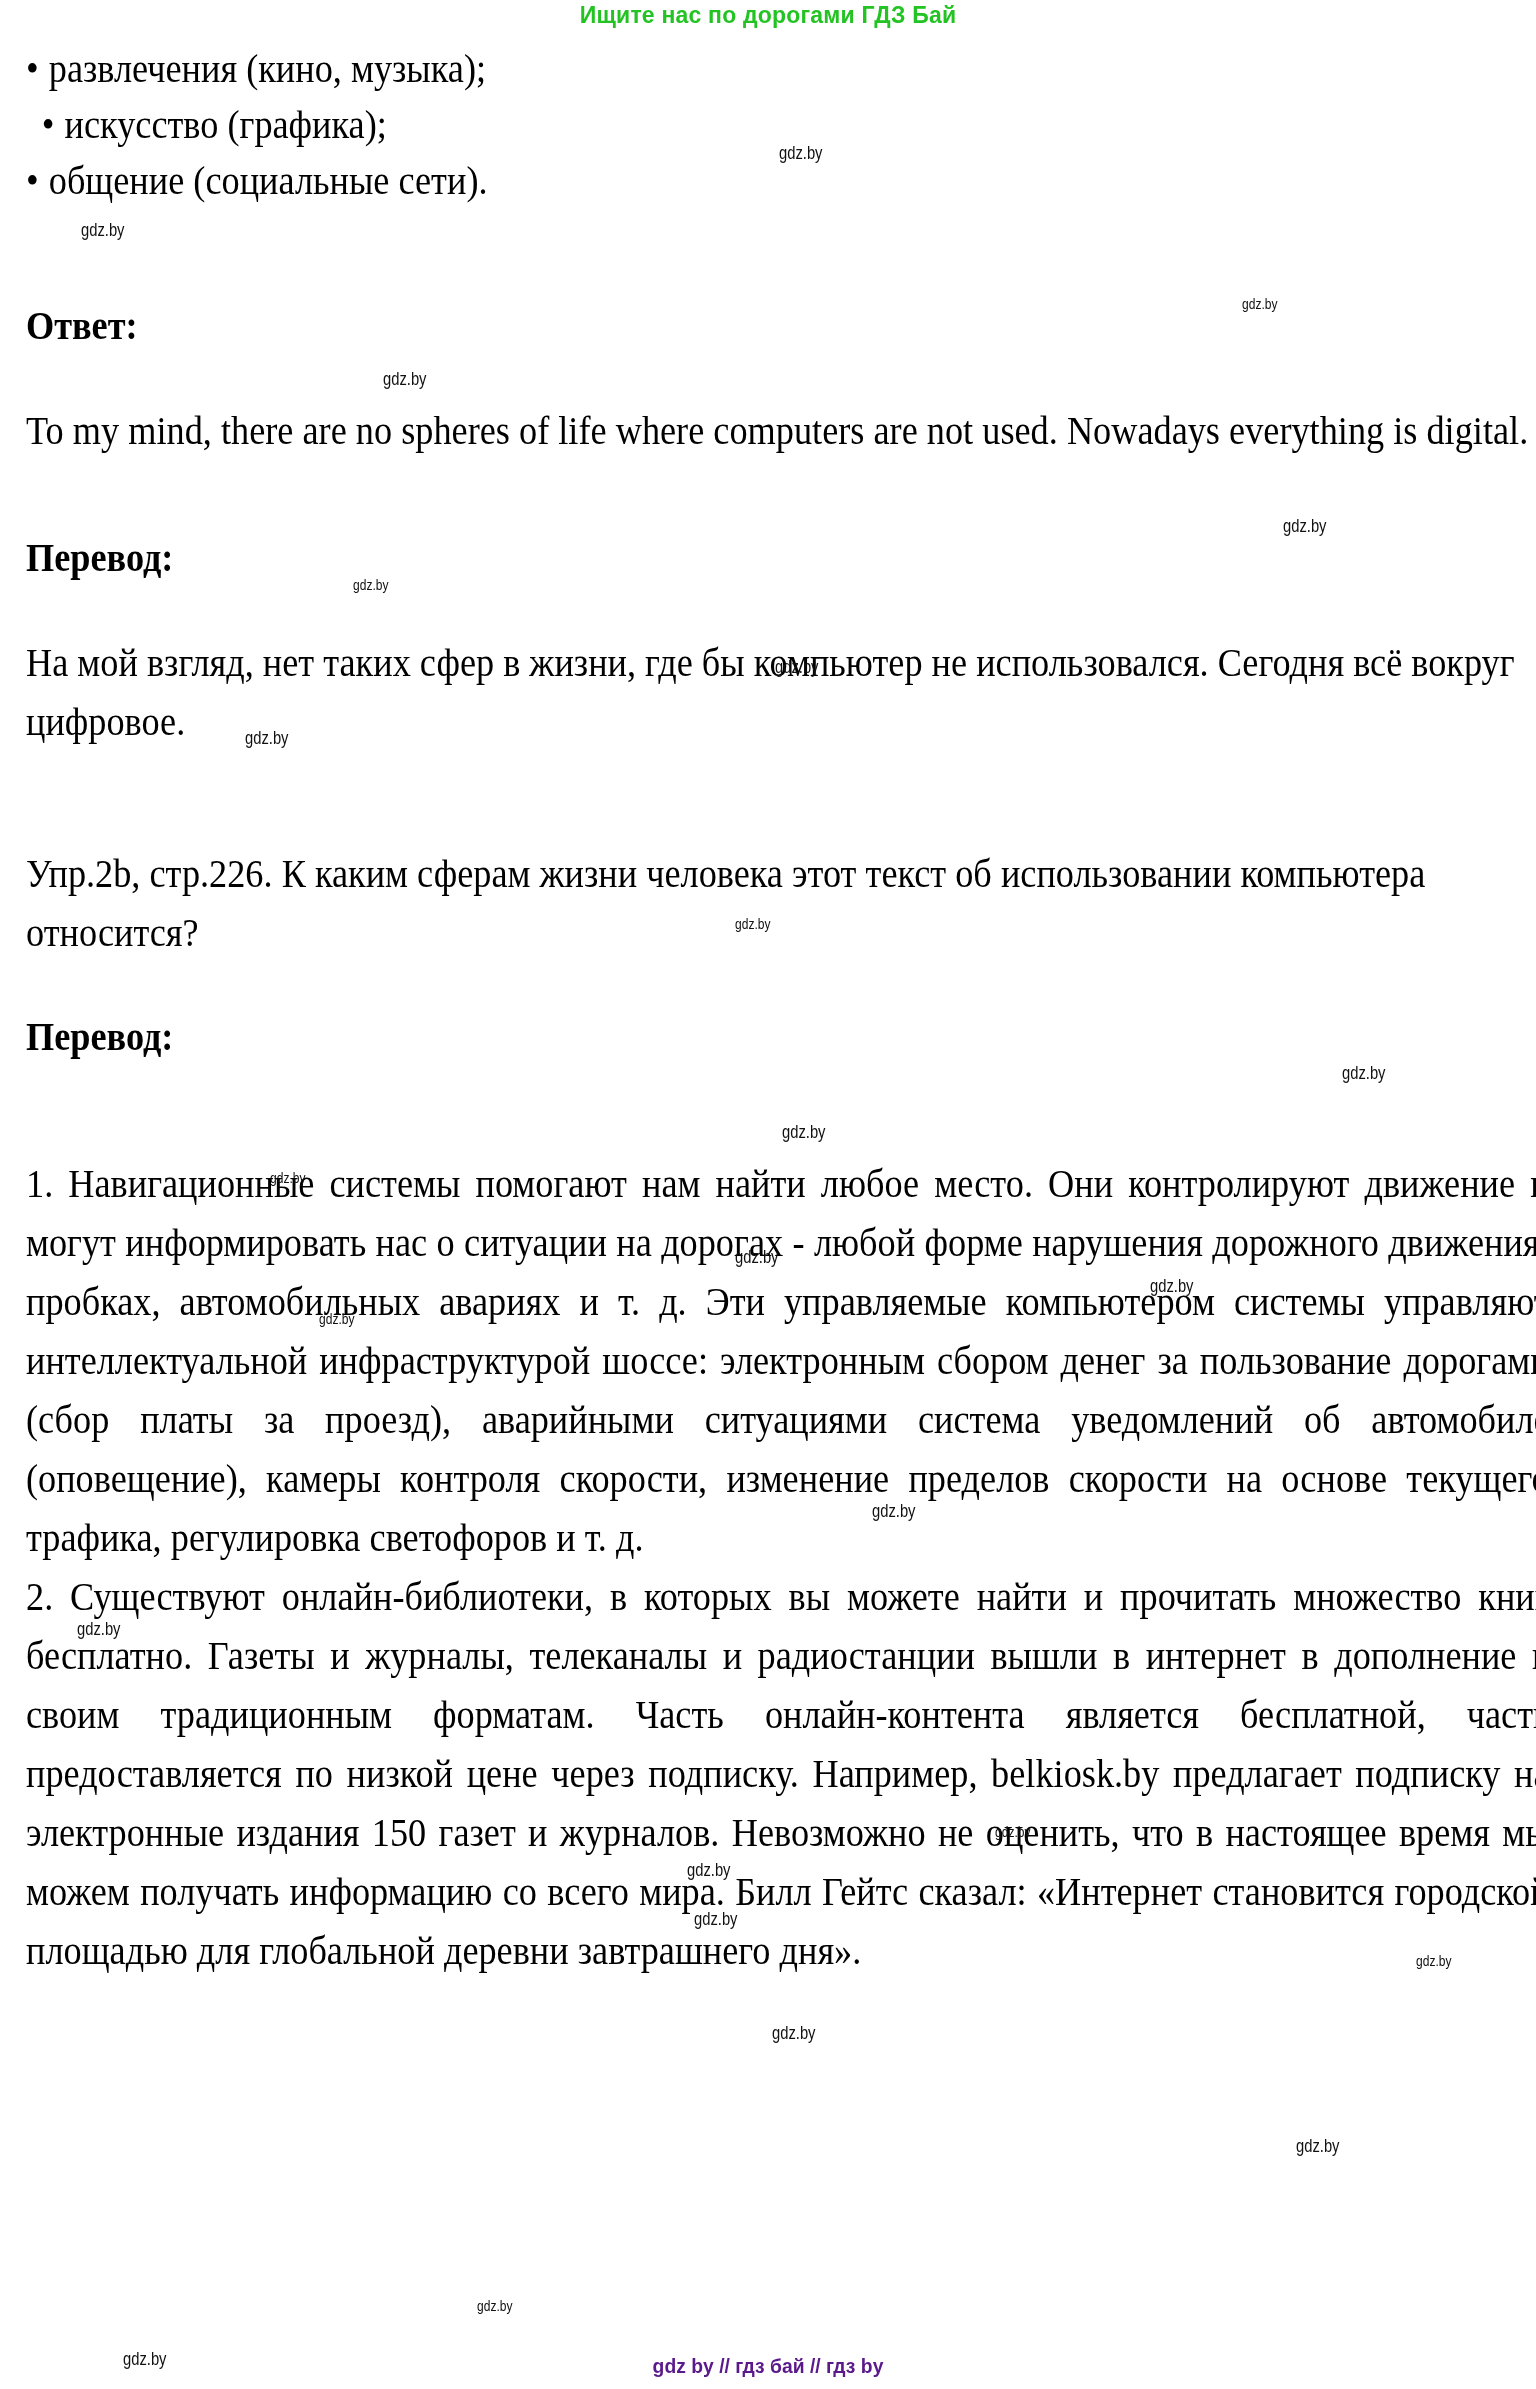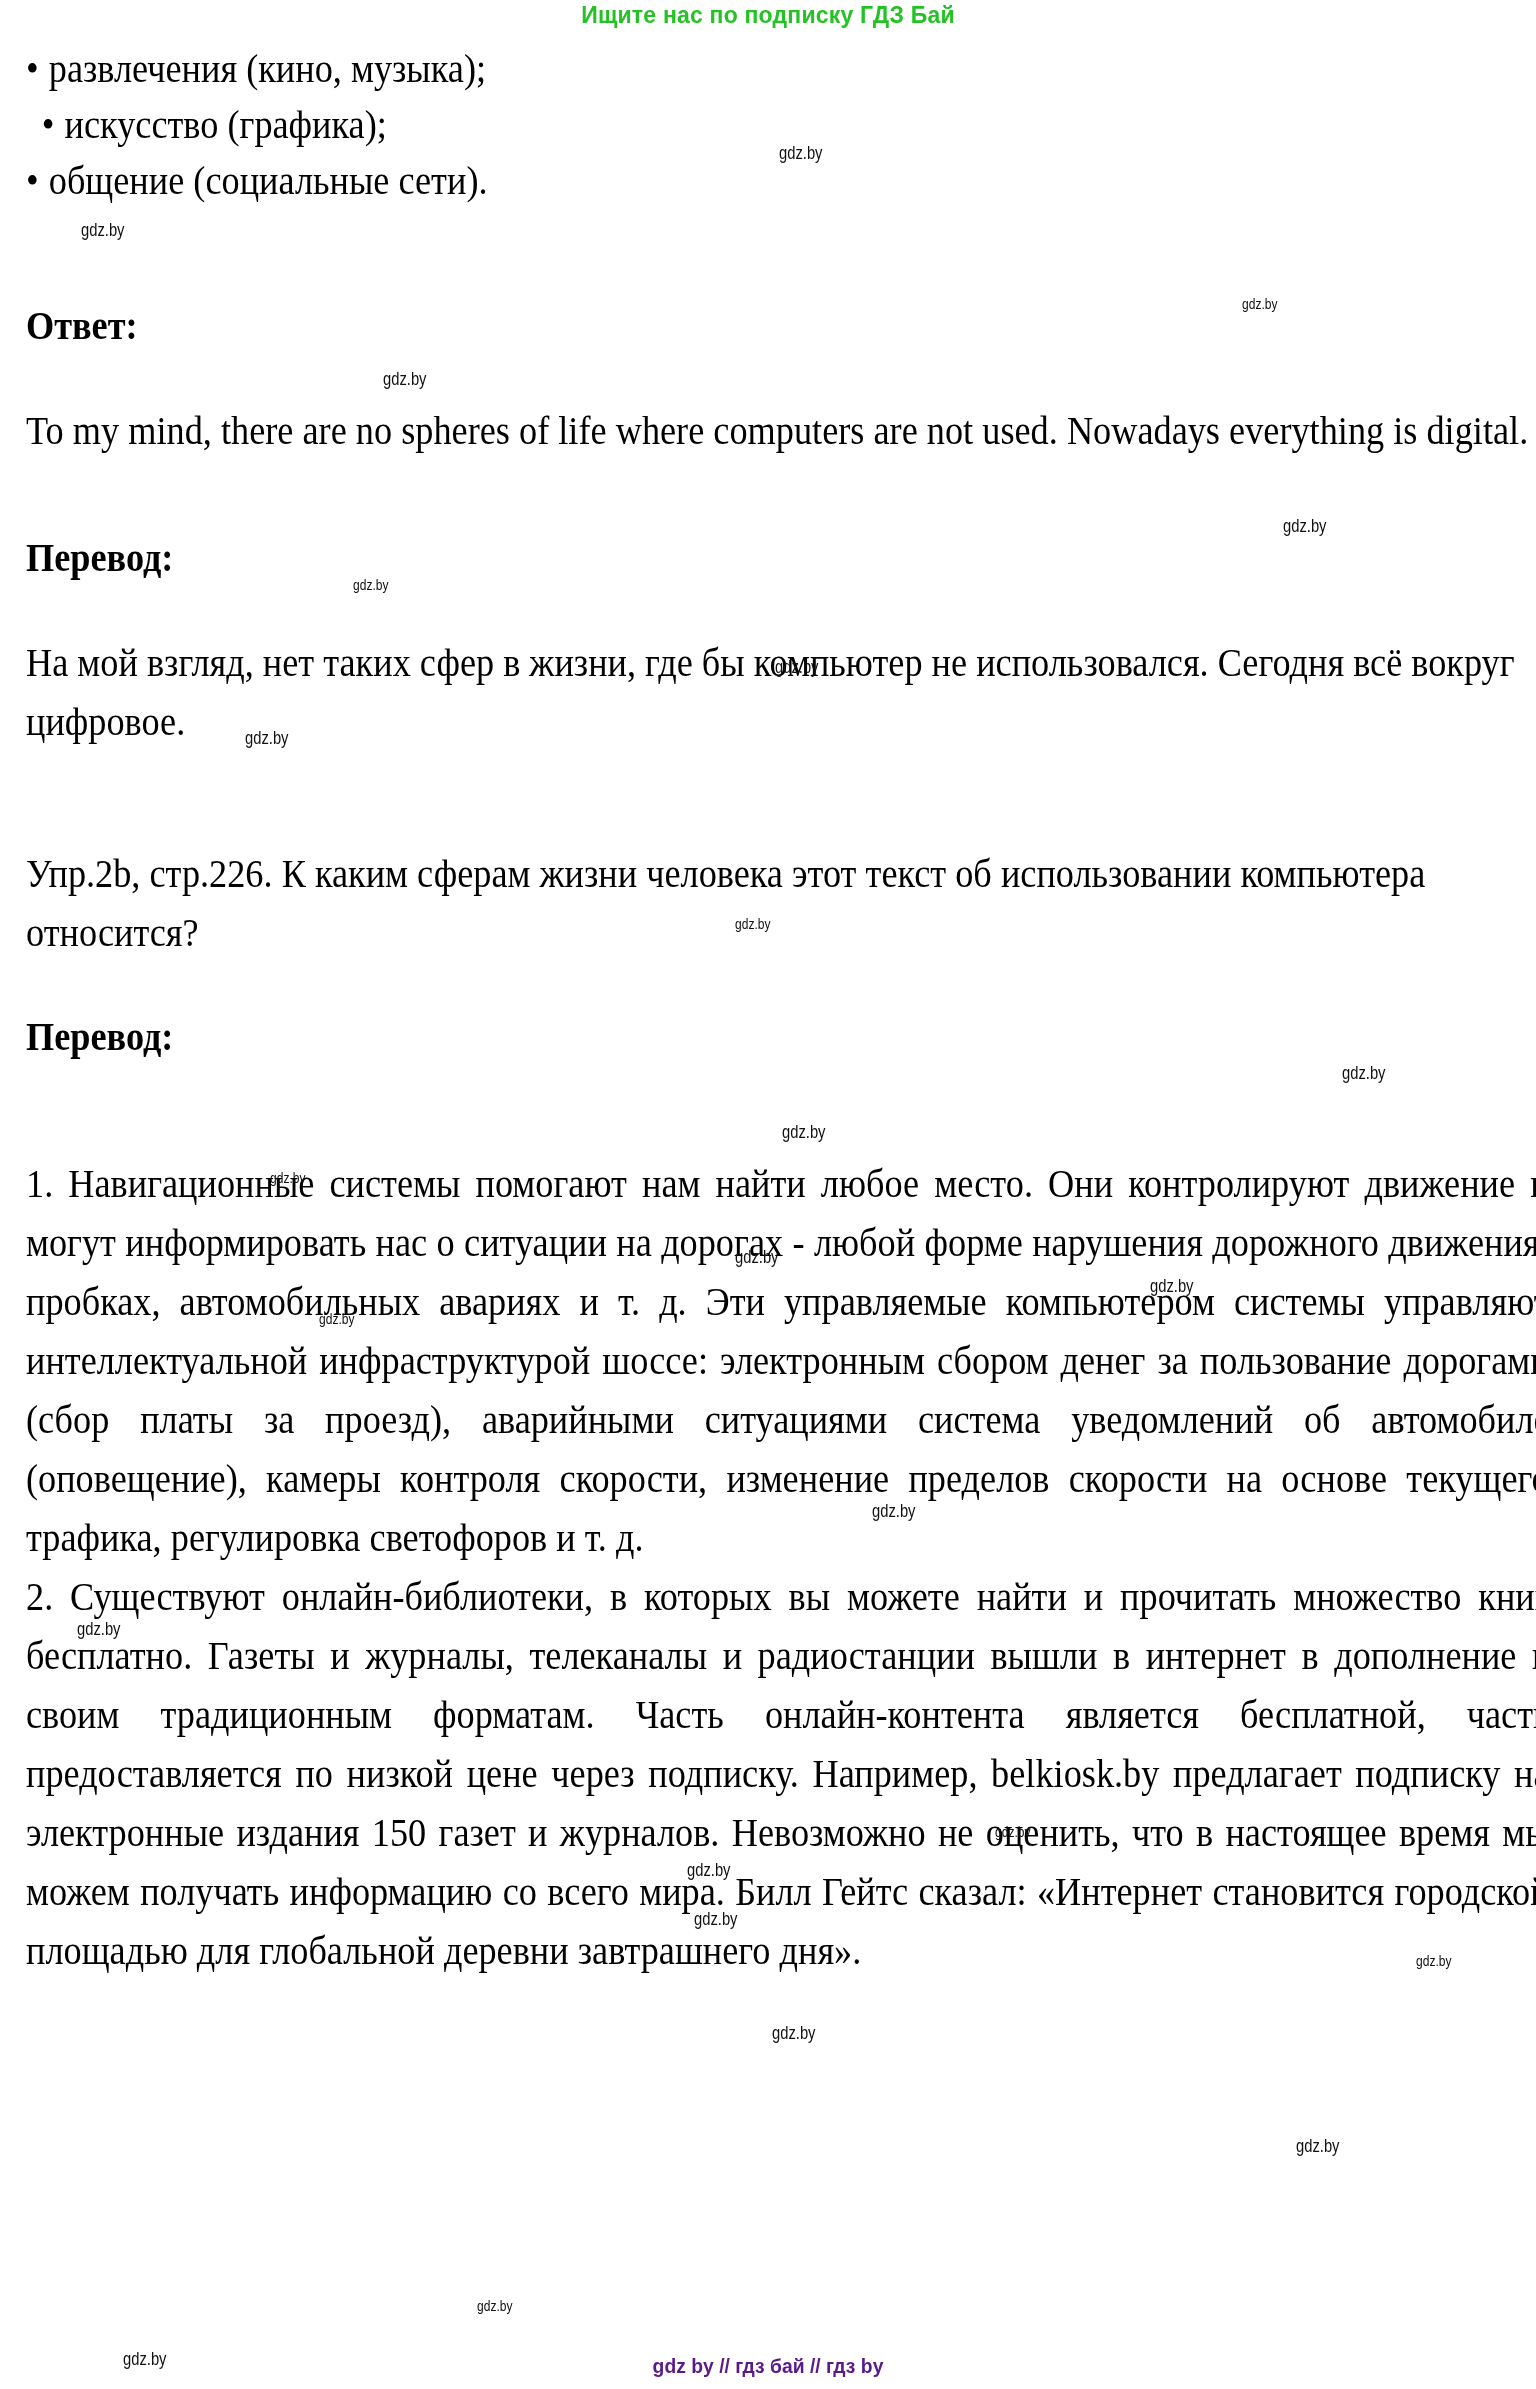--- a/index.html
+++ b/index.html
@@ -104,21 +104,21 @@
     font-size: 21px;
     line-height: 25px;
     font-weight: bold;
     white-space: nowrap;
     transform: scaleX(0.92);
   }
 </style>
 </head>
 <body>
 
-<div id="promo-banner" style="color: rgb(34, 195, 34);">Ищите нас по подписку ГДЗ Бай</div>
+<div id="promo-banner" style="color: rgb(34, 195, 34);">Ищите нас по дорогами ГДЗ Бай</div>
 
 <div id="doc-body">
 
   <div class="bullet-line">
     <span class="dot">•</span><span>развлечения (кино, музыка);</span>
   </div>
 
   <div class="bullet-line indent">
     <span class="dot">•</span><span>искусство (графика);</span>
   </div>

